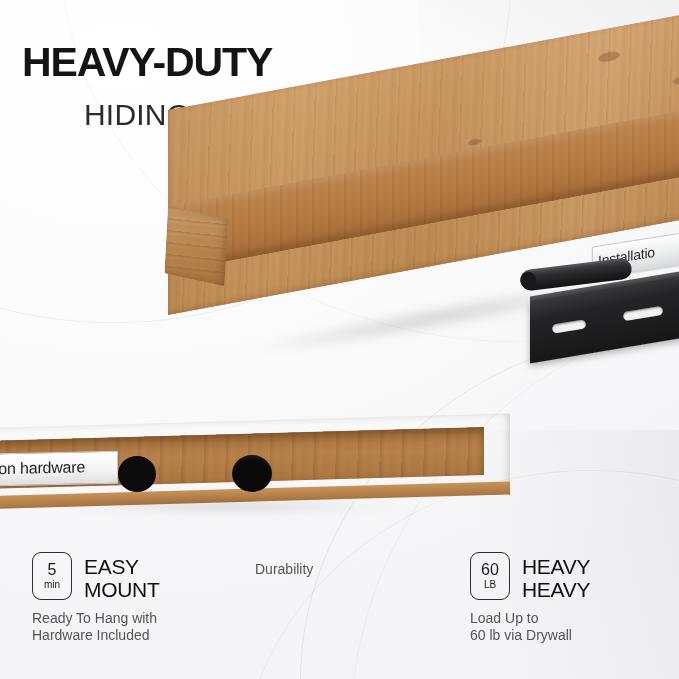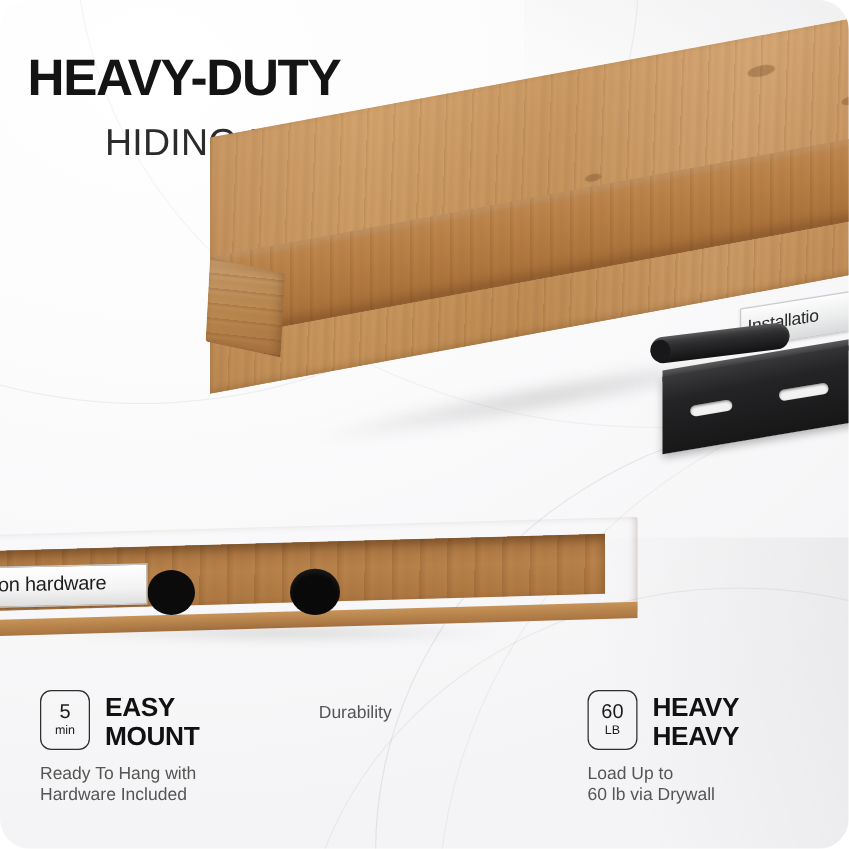--- a/index.html
+++ b/index.html
@@ -5,21 +5,20 @@
   html,body{margin:0;padding:0;}
   body{
     width:679px;height:679px;overflow:hidden;
     font-family:"Liberation Sans", sans-serif;
     background:#ffffff;
   }
   #page{
     position:relative;width:679px;height:679px;overflow:hidden;
     background:
       radial-gradient(120% 90% at 18% 8%, #ffffff 0%, #fbfbfc 45%, #f4f4f6 100%);
-    border-radius: 24px;
   }
   
   .swoosh{position:absolute;border-radius:50%;pointer-events:none;}
   .sw1{left:-250px;top:-320px;width:760px;height:640px;
        border:1px solid rgba(0,0,0,.055);transform:rotate(-8deg);}
   .sw2{left:60px;top:-420px;width:900px;height:760px;
        border:1px solid rgba(0,0,0,.04);transform:rotate(4deg);}
   .sw3{left:300px;top:330px;width:760px;height:700px;
        border:1px solid rgba(0,0,0,.07);}
   .sw4{left:350px;top:300px;width:900px;height:860px;
@@ -191,21 +190,21 @@
   .f-row{display:flex;align-items:flex-start;}
   .badge{
     width:38px;height:46px;border:1.6px solid #2e2e2e;border-radius:9px;
     display:flex;flex-direction:column;align-items:center;justify-content:center;
     flex:0 0 auto;background:transparent;
   }
   .badge-main{font-size:16px;font-weight:500;color:#1b1b1b;line-height:17px;}
   .badge-sub{font-size:10px;font-weight:400;color:#1b1b1b;line-height:12px;margin-top:1px;}
   .badge-icon{width:38px;height:46px;display:flex;align-items:center;justify-content:center;}
   .f-title{
-    margin-left:12px;font-size:21px;line-height:23px;font-weight:700;
+    margin-left:12px;font-size:21px;line-height:23px;font-weight:400;
     color:#111111;letter-spacing:-.3px;padding-top:3px;
   }
   .f-desc{
     margin-top:9px;font-size:14px;line-height:17px;color:#555555;font-weight:400;
     white-space:nowrap;
   }
 </style>
 </head>
 <body>
 

